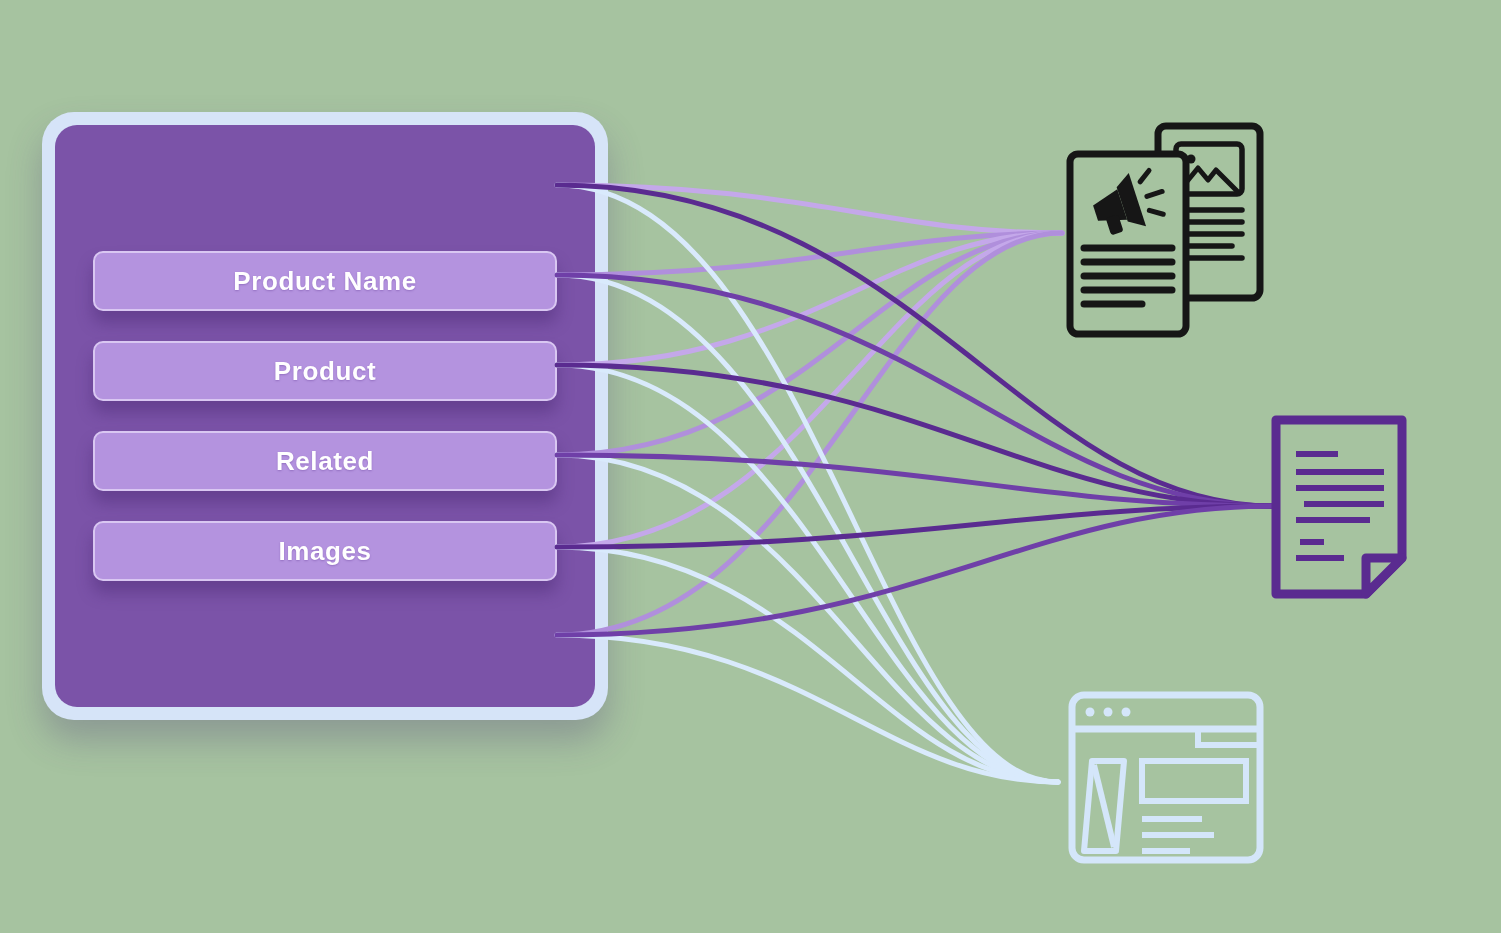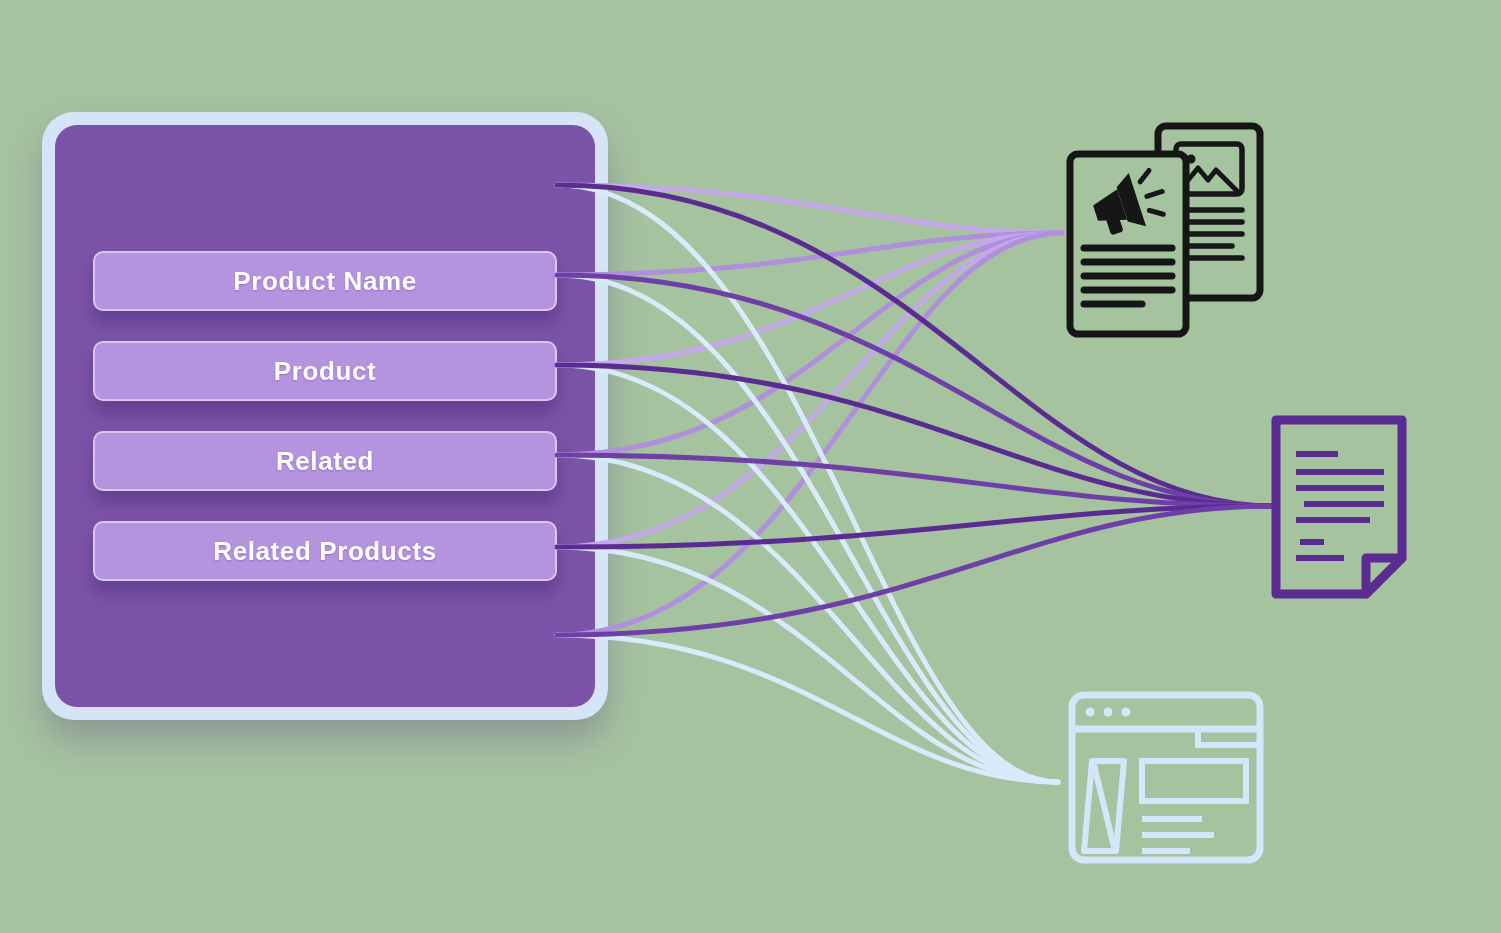--- a/index.html
+++ b/index.html
@@ -55,21 +55,21 @@
 </head>
 <body>
 
 <div class="canvas">
 
   <div class="panel-outer">
     <div class="panel-inner">
       <div class="field">Product Name</div>
       <div class="field">Product</div>
       <div class="field">Related</div>
-      <div class="field">Related Products</div>
+      <div class="field">Images</div>
     </div>
   </div>
 
   <svg id="wires">
       <path d="M557,185 C809.5,185 885.25,233 1062,233" fill="none" stroke="#c4a8ea" stroke-width="5" stroke-linecap="round"></path>
       <path d="M557,275 C809.5,275 885.25,233 1062,233" fill="none" stroke="#b08fdc" stroke-width="5" stroke-linecap="round"></path>
       <path d="M557,365 C809.5,365 885.25,233 1062,233" fill="none" stroke="#c4a8ea" stroke-width="5" stroke-linecap="round"></path>
       <path d="M557,455 C809.5,455 885.25,233 1062,233" fill="none" stroke="#b08fdc" stroke-width="5" stroke-linecap="round"></path>
       <path d="M557,547 C809.5,547 885.25,233 1062,233" fill="none" stroke="#c4a8ea" stroke-width="5" stroke-linecap="round"></path>
       <path d="M557,635 C809.5,635 885.25,233 1062,233" fill="none" stroke="#b08fdc" stroke-width="5" stroke-linecap="round"></path>

